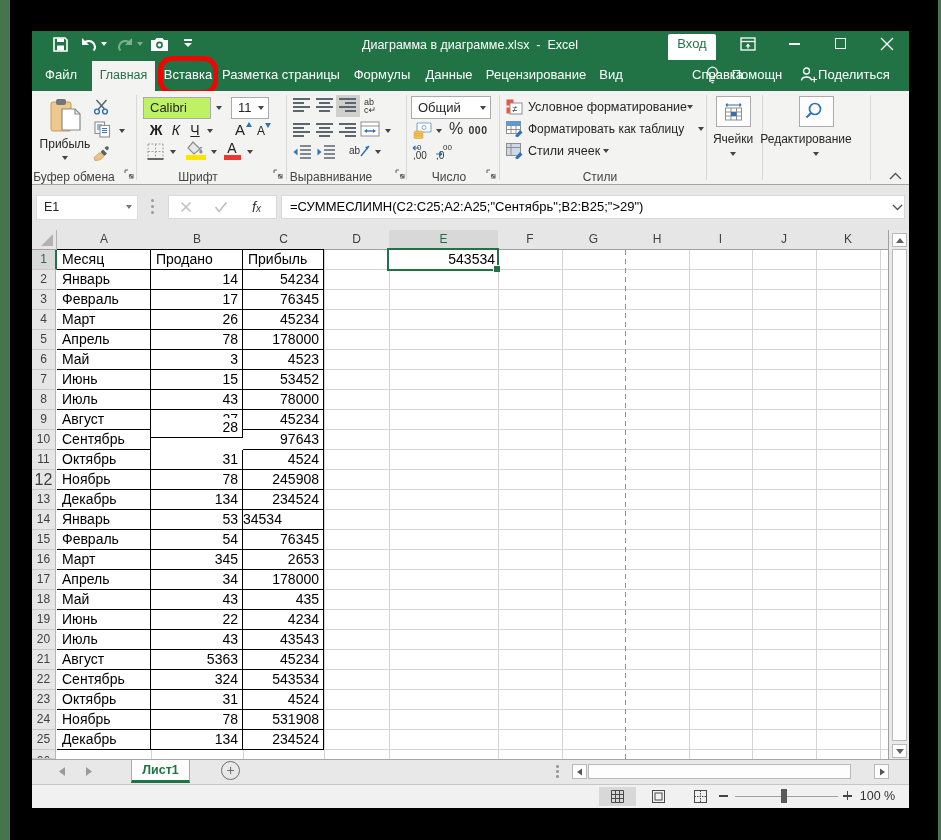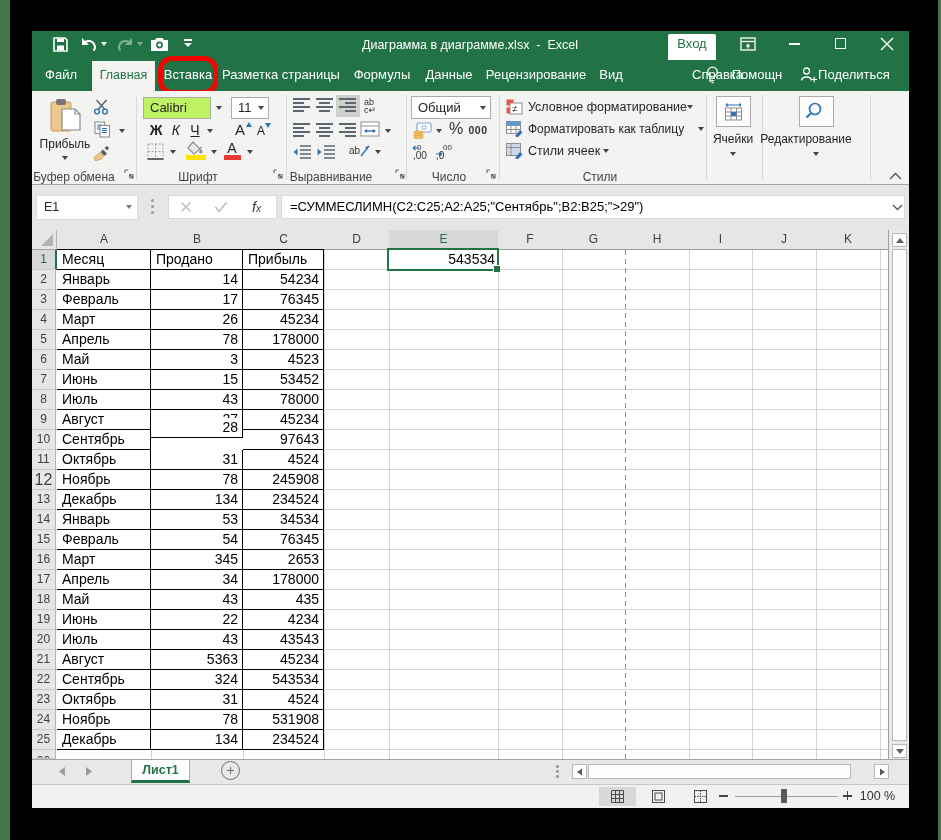--- a/index.html
+++ b/index.html
@@ -425,21 +425,21 @@
 <div style="position:absolute;left:151px;top:450px;width:92px;height:20px;border-right:1px solid #000;border-bottom:1px solid #000;background:#fff;padding-right:4px;box-sizing:border-box;color:#000;font-size:14px;text-align:right;line-height:19px;white-space:nowrap;overflow:hidden">31</div>
 <div style="position:absolute;left:243px;top:450px;width:81px;height:20px;border-right:1px solid #000;border-bottom:1px solid #000;background:#fff;padding-right:4px;box-sizing:border-box;color:#000;font-size:14px;text-align:right;line-height:19px;white-space:nowrap;overflow:hidden">4524</div>
 <div style="position:absolute;left:57px;top:470px;width:94px;height:20px;border-right:1px solid #000;border-bottom:1px solid #000;background:#fff;padding-left:5px;box-sizing:border-box;color:#000;font-size:14px;text-align:left;line-height:19px;white-space:nowrap;overflow:hidden">Ноябрь</div>
 <div style="position:absolute;left:151px;top:470px;width:92px;height:20px;border-right:1px solid #000;border-bottom:1px solid #000;background:#fff;padding-right:4px;box-sizing:border-box;color:#000;font-size:14px;text-align:right;line-height:19px;white-space:nowrap;overflow:hidden">78</div>
 <div style="position:absolute;left:243px;top:470px;width:81px;height:20px;border-right:1px solid #000;border-bottom:1px solid #000;background:#fff;padding-right:4px;box-sizing:border-box;color:#000;font-size:14px;text-align:right;line-height:19px;white-space:nowrap;overflow:hidden">245908</div>
 <div style="position:absolute;left:57px;top:490px;width:94px;height:20px;border-right:1px solid #000;border-bottom:1px solid #000;background:#fff;padding-left:5px;box-sizing:border-box;color:#000;font-size:14px;text-align:left;line-height:19px;white-space:nowrap;overflow:hidden">Декабрь</div>
 <div style="position:absolute;left:151px;top:490px;width:92px;height:20px;border-right:1px solid #000;border-bottom:1px solid #000;background:#fff;padding-right:4px;box-sizing:border-box;color:#000;font-size:14px;text-align:right;line-height:19px;white-space:nowrap;overflow:hidden">134</div>
 <div style="position:absolute;left:243px;top:490px;width:81px;height:20px;border-right:1px solid #000;border-bottom:1px solid #000;background:#fff;padding-right:4px;box-sizing:border-box;color:#000;font-size:14px;text-align:right;line-height:19px;white-space:nowrap;overflow:hidden">234524</div>
 <div style="position:absolute;left:57px;top:510px;width:94px;height:20px;border-right:1px solid #000;border-bottom:1px solid #000;background:#fff;padding-left:5px;box-sizing:border-box;color:#000;font-size:14px;text-align:left;line-height:19px;white-space:nowrap;overflow:hidden">Январь</div>
 <div style="position:absolute;left:151px;top:510px;width:92px;height:20px;border-right:1px solid #000;border-bottom:1px solid #000;background:#fff;padding-right:4px;box-sizing:border-box;color:#000;font-size:14px;text-align:right;line-height:19px;white-space:nowrap;overflow:hidden">53</div>
-<div style="position:absolute;left:243px;top:510px;width:81px;height:20px;border-right:1px solid #000;border-bottom:1px solid #000;background:#fff;padding-right:4px;box-sizing:border-box;color:#000;font-size:14px;text-align:right;line-height:19px;white-space:nowrap;overflow:hidden">34534</div>
+<div style="position:absolute;left:243px;top:510px;width:81px;height:20px;border-right:1px solid #000;border-bottom:1px solid #000;background:#fff;padding-right:4px;box-sizing:border-box;color:#000;font-size:14px;text-align:left;line-height:19px;white-space:nowrap;overflow:hidden">34534</div>
 <div style="position:absolute;left:57px;top:530px;width:94px;height:20px;border-right:1px solid #000;border-bottom:1px solid #000;background:#fff;padding-left:5px;box-sizing:border-box;color:#000;font-size:14px;text-align:left;line-height:19px;white-space:nowrap;overflow:hidden">Февраль</div>
 <div style="position:absolute;left:151px;top:530px;width:92px;height:20px;border-right:1px solid #000;border-bottom:1px solid #000;background:#fff;padding-right:4px;box-sizing:border-box;color:#000;font-size:14px;text-align:right;line-height:19px;white-space:nowrap;overflow:hidden">54</div>
 <div style="position:absolute;left:243px;top:530px;width:81px;height:20px;border-right:1px solid #000;border-bottom:1px solid #000;background:#fff;padding-right:4px;box-sizing:border-box;color:#000;font-size:14px;text-align:right;line-height:19px;white-space:nowrap;overflow:hidden">76345</div>
 <div style="position:absolute;left:57px;top:550px;width:94px;height:20px;border-right:1px solid #000;border-bottom:1px solid #000;background:#fff;padding-left:5px;box-sizing:border-box;color:#000;font-size:14px;text-align:left;line-height:19px;white-space:nowrap;overflow:hidden">Март</div>
 <div style="position:absolute;left:151px;top:550px;width:92px;height:20px;border-right:1px solid #000;border-bottom:1px solid #000;background:#fff;padding-right:4px;box-sizing:border-box;color:#000;font-size:14px;text-align:right;line-height:19px;white-space:nowrap;overflow:hidden">345</div>
 <div style="position:absolute;left:243px;top:550px;width:81px;height:20px;border-right:1px solid #000;border-bottom:1px solid #000;background:#fff;padding-right:4px;box-sizing:border-box;color:#000;font-size:14px;text-align:right;line-height:19px;white-space:nowrap;overflow:hidden">2653</div>
 <div style="position:absolute;left:57px;top:570px;width:94px;height:20px;border-right:1px solid #000;border-bottom:1px solid #000;background:#fff;padding-left:5px;box-sizing:border-box;color:#000;font-size:14px;text-align:left;line-height:19px;white-space:nowrap;overflow:hidden">Апрель</div>
 <div style="position:absolute;left:151px;top:570px;width:92px;height:20px;border-right:1px solid #000;border-bottom:1px solid #000;background:#fff;padding-right:4px;box-sizing:border-box;color:#000;font-size:14px;text-align:right;line-height:19px;white-space:nowrap;overflow:hidden">34</div>
 <div style="position:absolute;left:243px;top:570px;width:81px;height:20px;border-right:1px solid #000;border-bottom:1px solid #000;background:#fff;padding-right:4px;box-sizing:border-box;color:#000;font-size:14px;text-align:right;line-height:19px;white-space:nowrap;overflow:hidden">178000</div>
 <div style="position:absolute;left:57px;top:590px;width:94px;height:20px;border-right:1px solid #000;border-bottom:1px solid #000;background:#fff;padding-left:5px;box-sizing:border-box;color:#000;font-size:14px;text-align:left;line-height:19px;white-space:nowrap;overflow:hidden">Май</div>

